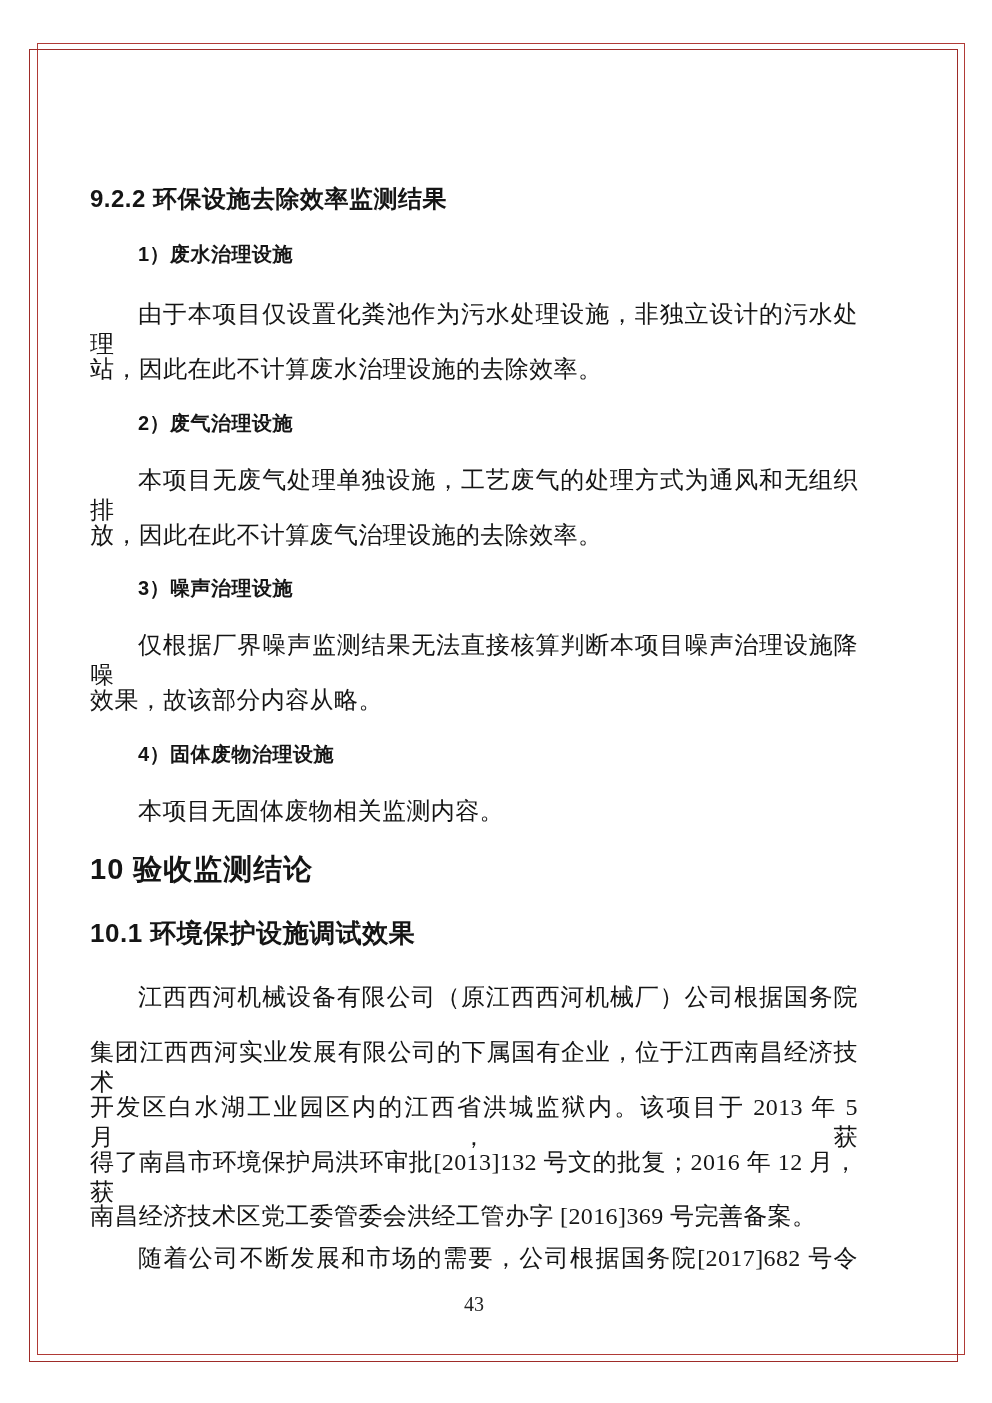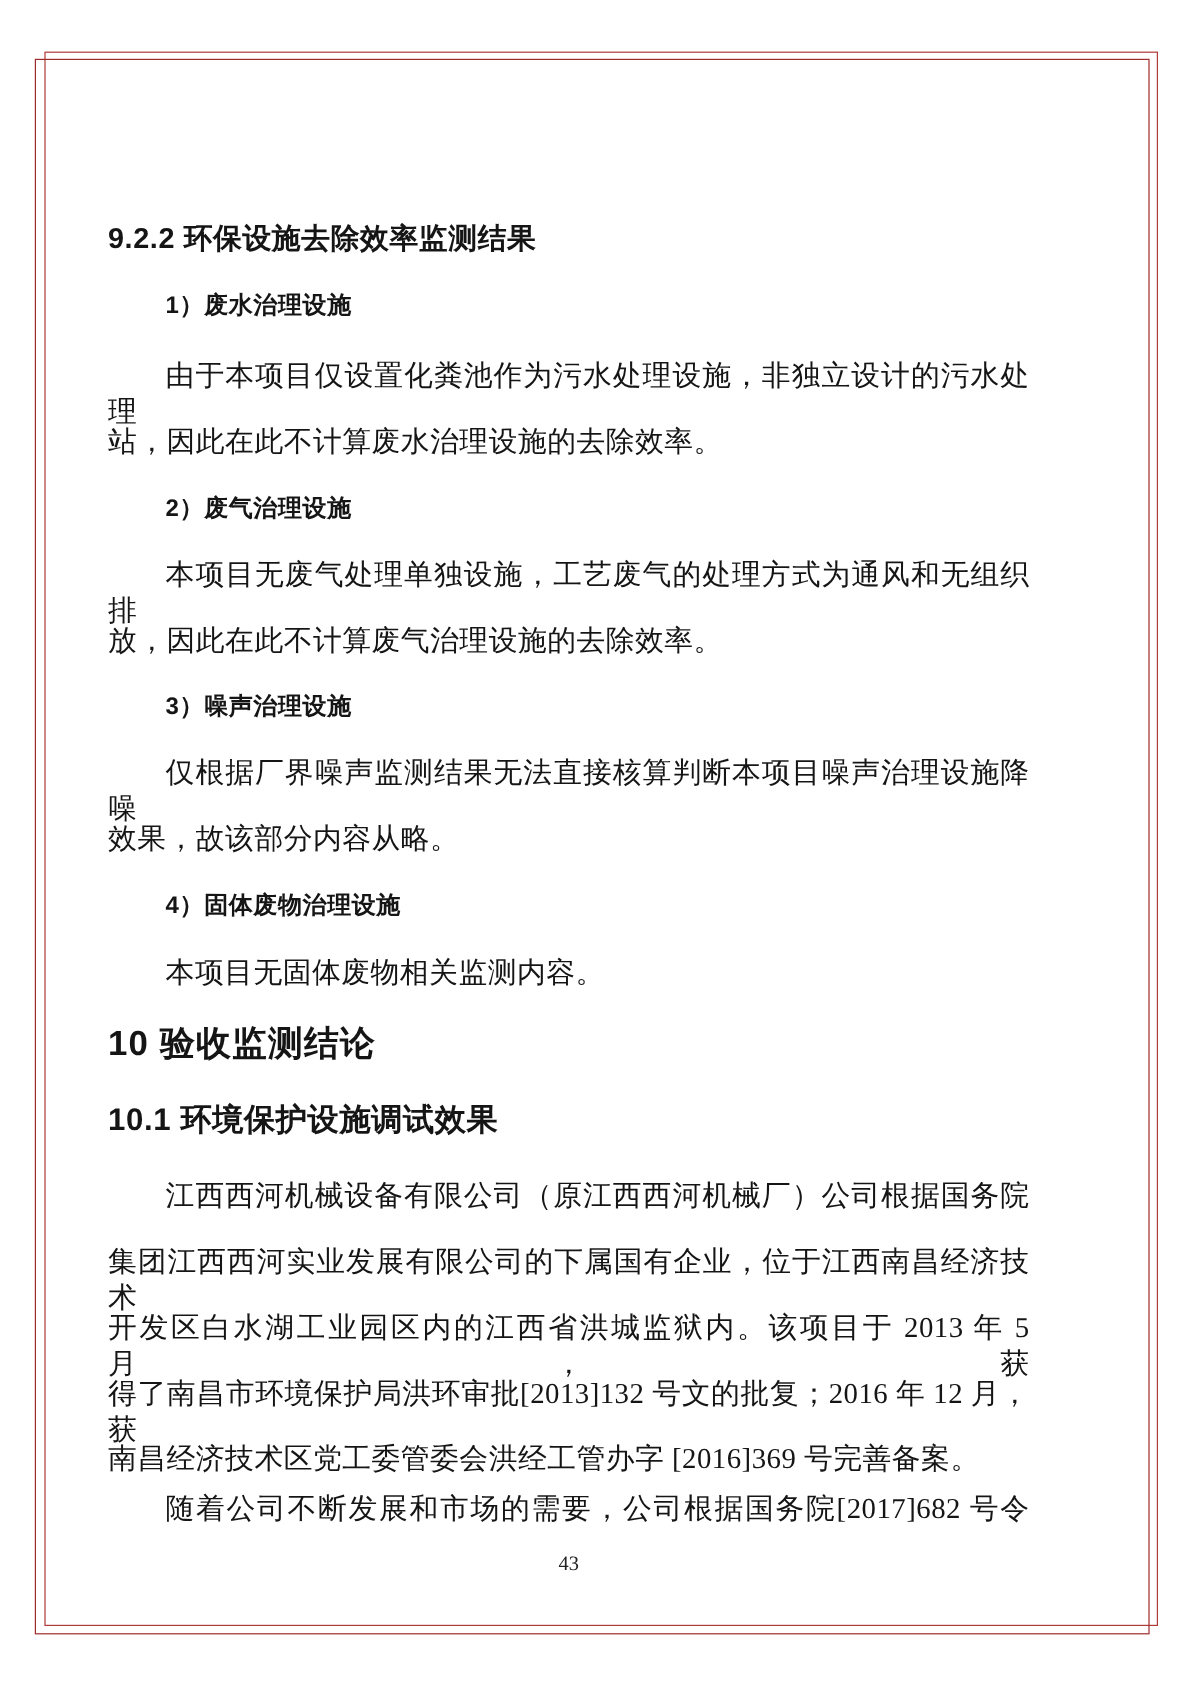--- a/index.html
+++ b/index.html
@@ -65,21 +65,21 @@
     text-indent: 48px;
     letter-spacing: 0.5px;
   }
   .page-number {
     position: absolute;
     left: 90px;
     top: 1293px;
     width: 768px;
     text-align: center;
     font-family: "Liberation Serif", "DejaVu Serif", serif;
-    font-size: 17px;
+    font-size: 20px;
     color: #222;
   }
 </style>
 </head>
 <body>
 
 <div class="page">
   <div class="frame frame-inner"></div>
   <div class="frame frame-outer"></div>
   <main class="content" id="doc-body">

